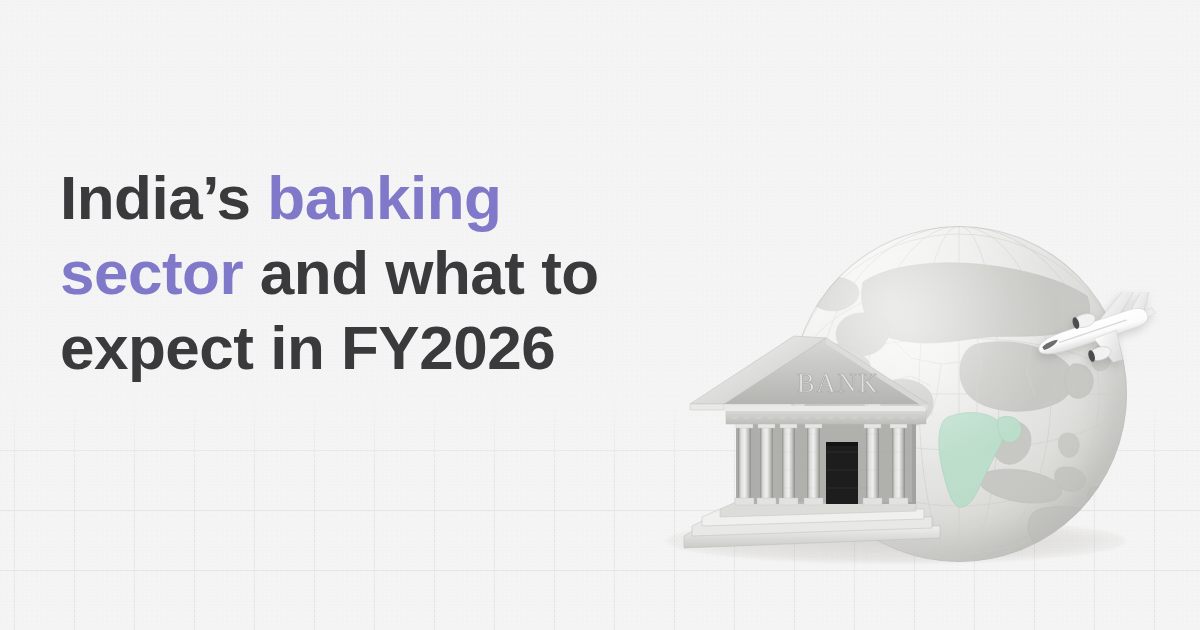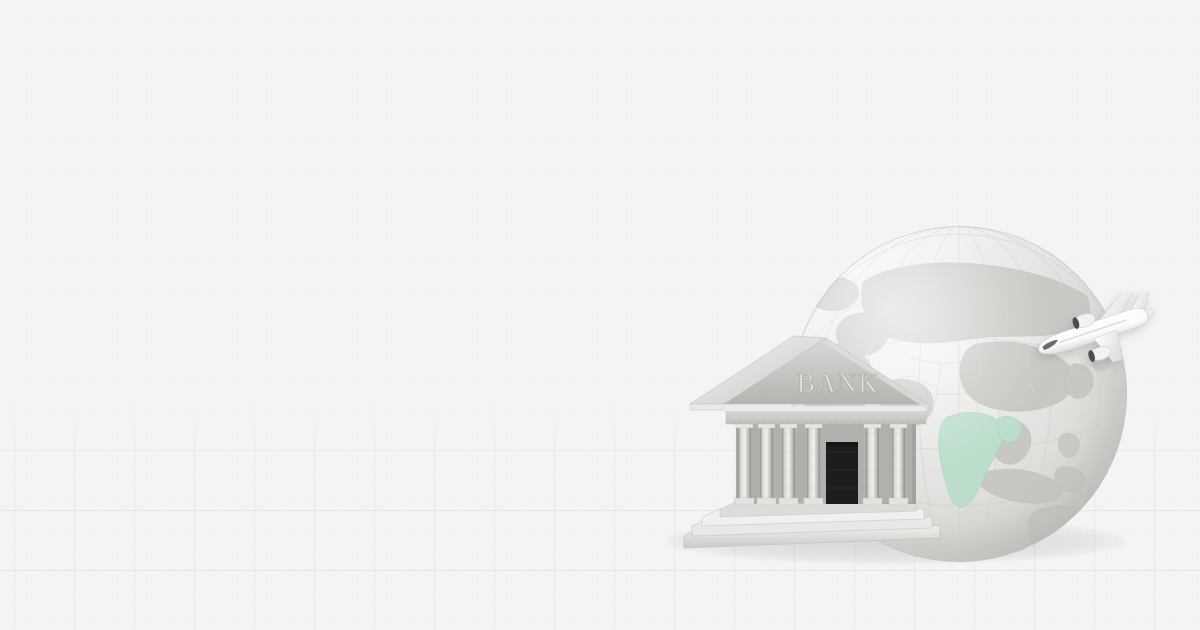--- a/index.html
+++ b/index.html
@@ -119,20 +119,24 @@
 </style>
 </head>
 <body>
 
 <div id="stage">
 
   <div class="grid-layer"></div>
   <div class="grid-fade"></div>
   <div class="noise"></div>
 
+  <h1 class="headline">
+    <span><span>India’s </span><span class="hl">banking</span></span>
+    <span><span class="hl">sector</span><span> and what to expect in FY2026</span></span>
+  </h1>
 
   <div class="art">
 
     <div class="ground-shadow"></div>
 
     <div class="globe">
       <svg viewBox="0 0 336 336" xmlns="http://www.w3.org/2000/svg" aria-hidden="true">
         <defs>
           <clipPath id="sphereClip">
               <circle cx="168" cy="168" r="168"></circle>

